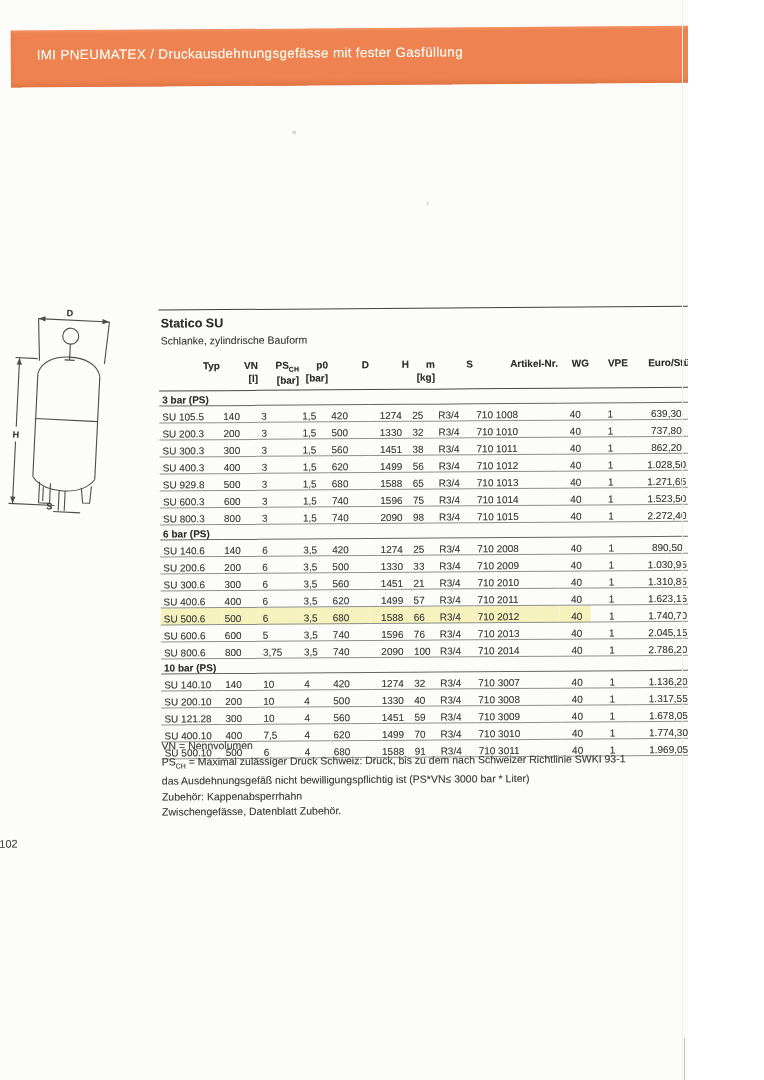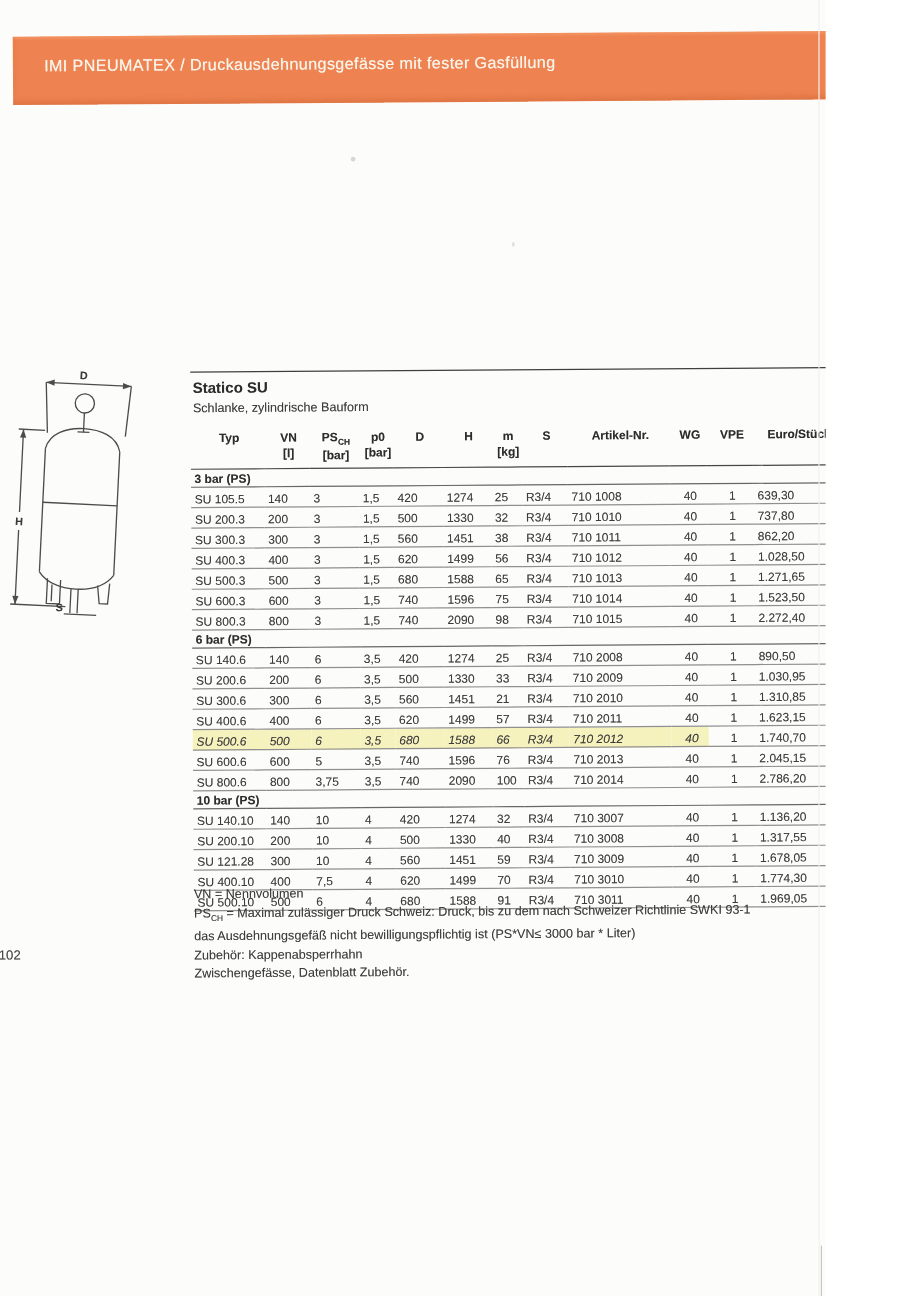--- a/index.html
+++ b/index.html
@@ -35,44 +35,44 @@
   .rule-top { border-top:1.7px solid #3f3f3f; height:0; }
   .tbl-title { margin:6px 0 0 2px; font-size:12.5px; font-weight:bold; color:#2d2d2d; }
   .tbl-subtitle { margin:4px 0 0 2px; font-size:10.5px; color:#3c3c3c; }
 
   table.products { border-collapse:collapse; table-layout:fixed; width:554px; margin-top:13px; }
   table.products th, table.products td {
     font-size:10px; padding:0 0 0 3px; vertical-align:bottom; white-space:nowrap;
     overflow:visible;
   }
   table.products thead th {
-    font-weight:bold; color:#2c2c2c; text-align:center; vertical-align:top;
+    font-weight:bold; color:#2c2c2c; text-align:right; vertical-align:top;
     border-bottom:1.4px solid #474747; padding-bottom:3px; line-height:1.3;
   }
   table.products thead .unit { font-weight:bold; }
   table.products td { height:16px; border-bottom:1px solid #8f8f8f; color:#3c3c3c; }
   tr.section-row td {
     font-weight:bold; color:#2d2d2d; height:14px;
     border-bottom:1px solid #676767;
   }
   sub { font-size:7px; }
   
   .c0{width:58px} .c1{width:35px} .c2{width:38px} .c3{width:26px}
-  .c4{width:38px;} .c5{width:37px;text-align:left}
+  .c4{width:38px;} .c5{width:37px;text-align:center}
   .c6{width:23px} .c7{width:35px;text-align:left}
   .c8{width:82px} .c9{width:28px;text-align:center}
-  .c10{width:36px;text-align:center} .c11{text-align:left; padding-right:12px !important;}
-  td.hl { background:#f6f2bd;font-style:italic; }
+  .c10{width:36px;text-align:center} .c11{text-align:center; padding-right:12px !important;}
+  td.hl { background:#f6f2bd; }
 
   
   .notes { position:absolute; left:160px; top:737px; width:570px; font-size:10.5px; line-height:15.6px; color:#3c3c3c; }
   .note { margin:0; }
 
   
-  .page-number { position:absolute; left:-3px; top:788px; font-size:11px; color:#474747; }
+  .page-number { position:absolute; left:-3px; top:835px; font-size:11px; color:#474747; }
 
   
   .speck { position:absolute; background:#cfcfcd; border-radius:50%; }
   .sp1 { left:295px; top:130px; width:4px; height:4px; background:#d6d6d4; }
   .sp2 { left:711px; top:127px; width:3px; height:2px; background:#e3e3e1; }
   .sp3 { left:429px; top:202px; width:2px; height:4px; background:#dcdcda; }
   .edge-r { position:absolute; right:3px; top:1038px; width:1.5px; height:42px; background:#c6c6c3; }
   .edge-r2 { position:absolute; right:5px; top:0; width:1px; height:1080px; background:#f0f0ee; }
 </style>
 </head>
@@ -203,21 +203,21 @@
               <td class="c4">620</td>
               <td class="c5">1499</td>
               <td class="c6">56</td>
               <td class="c7">R3/4</td>
               <td class="c8">710 1012</td>
               <td class="c9">40</td>
               <td class="c10">1</td>
               <td class="c11">1.028,50</td>
             </tr>
             <tr>
-              <td class="c0">SU 500.3</td>
+              <td class="c0">SU 929.8</td>
               <td class="c1">500</td>
               <td class="c2">3</td>
               <td class="c3">1,5</td>
               <td class="c4">680</td>
               <td class="c5">1588</td>
               <td class="c6">65</td>
               <td class="c7">R3/4</td>
               <td class="c8">710 1013</td>
               <td class="c9">40</td>
               <td class="c10">1</td>

